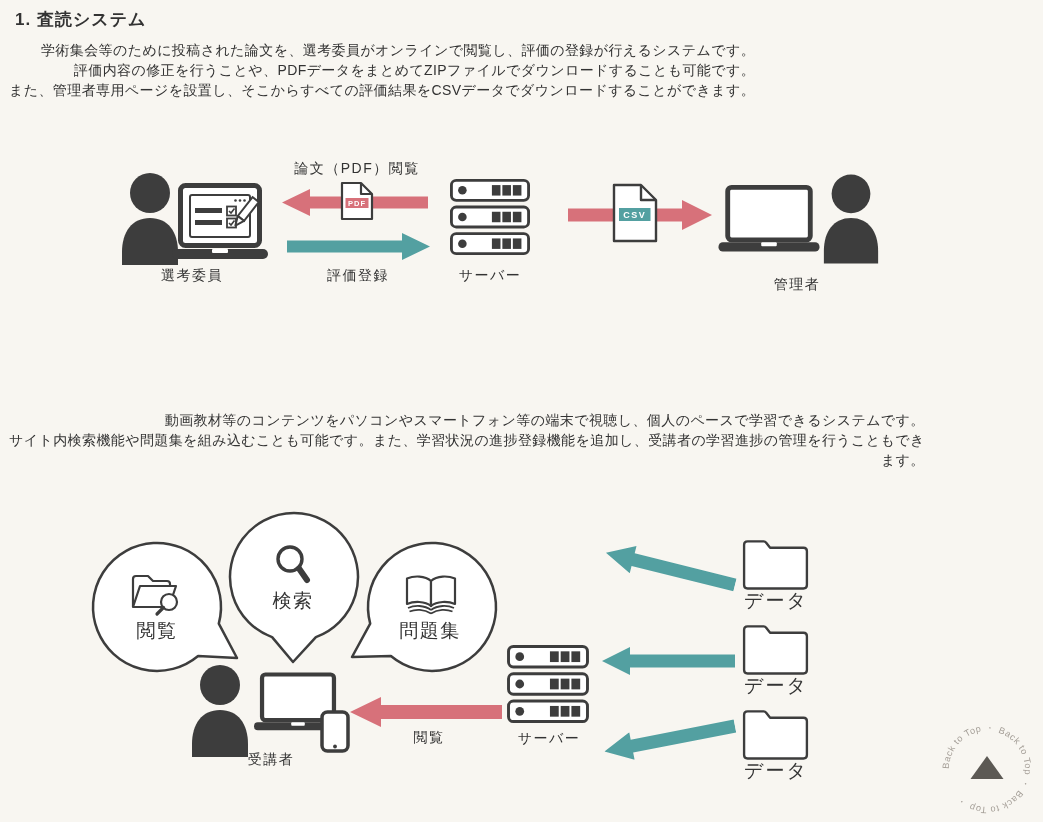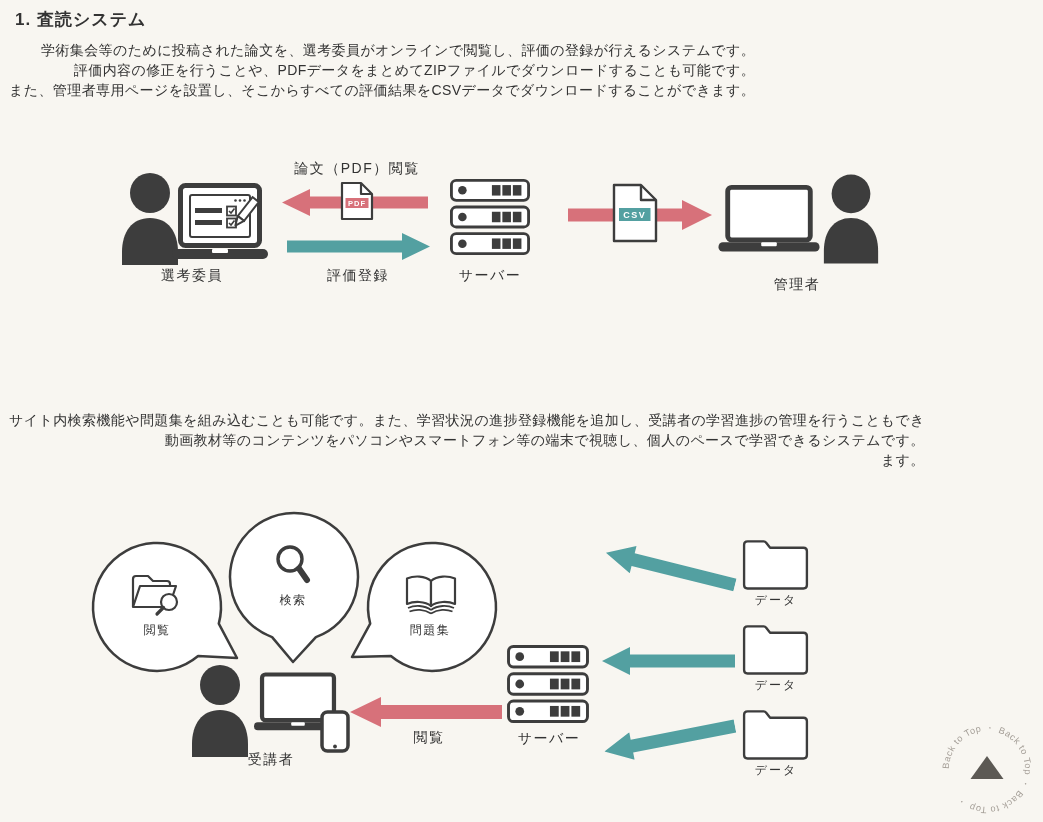--- a/index.html
+++ b/index.html
@@ -19,21 +19,21 @@
     position:absolute;margin:0;
     font-size:17px;font-weight:bold;letter-spacing:1px;color:#333;
     white-space:nowrap;
   }
   .para{position:absolute;font-size:14px;line-height:20px;letter-spacing:0.4px;color:#333;}
   .para div{white-space:nowrap;text-align:right;}
   .lbl{
     position:absolute;font-size:14px;color:#333;text-align:center;
     letter-spacing:1.5px;line-height:17px;white-space:nowrap;
   }
-  .lbl.big{font-size:12px;}
+  .lbl.big{font-size:19px;}
   .lbl.bold{font-weight:normal;letter-spacing:2px;}
   .rot{transform-origin:133px 14px;}
   svg{display:block;}
 </style>
 </head>
 <body>
 
 <div class="page">
 
   <section>
@@ -122,22 +122,22 @@
     <svg class="abs" style="left:820px;top:172px" width="62" height="93" viewBox="0 0 64 93">
       <circle cx="32" cy="21" r="20" fill="#3d3d3d"></circle>
       <path d="M32 46 C14 46 4 60 4 80 L4 93 L60 93 L60 80 C60 60 50 46 32 46 Z" fill="#3d3d3d"></path>
     </svg>
     <div class="lbl" style="left:737px;top:276px;width:120px">管理者</div>
   </section>
 
   <section>
 
     <div class="para" style="left:9px;top:410px">
+      <div>動画教材等のコンテンツをパソコンやスマートフォン等の端末で視聴し、個人のペースで学習できるシステムです。</div>
       <div>サイト内検索機能や問題集を組み込むことも可能です。また、学習状況の進捗登録機能を追加し、受講者の学習進捗の管理を行うこともでき</div>
-      <div>動画教材等のコンテンツをパソコンやスマートフォン等の端末で視聴し、個人のペースで学習できるシステムです。</div>
       <div>ます。</div>
     </div>
 
     <svg class="abs" style="left:80px;top:505px" width="430" height="200" viewBox="80 505 430 200">
       <path d="M218.8 623.6 A64 64 0 1 0 198.1 656 L237 658 Z" fill="#ffffff" stroke="#3d3d3d" stroke-width="2.5" stroke-linejoin="round"></path>
       <path d="M315.9 637.1 A64 64 0 1 0 272.1 637.1 L293 662 Z" fill="#ffffff" stroke="#3d3d3d" stroke-width="2.5" stroke-linejoin="round"></path>
       <path d="M390.9 656 A64 64 0 1 0 370.2 623.6 L352 657 Z" fill="#ffffff" stroke="#3d3d3d" stroke-width="2.5" stroke-linejoin="round"></path>
       <g transform="translate(129,569)">
         <path d="M4 38 V10 Q4 7 7 7 H19 L24 12 H38 Q41 12 41 15 V18" fill="none" stroke="#3d3d3d" stroke-width="2.2" stroke-linejoin="round"></path>
         <path d="M4 38 L11 17 H47 L40 38 Z" fill="#ffffff" stroke="#3d3d3d" stroke-width="2.2" stroke-linejoin="round"></path>

